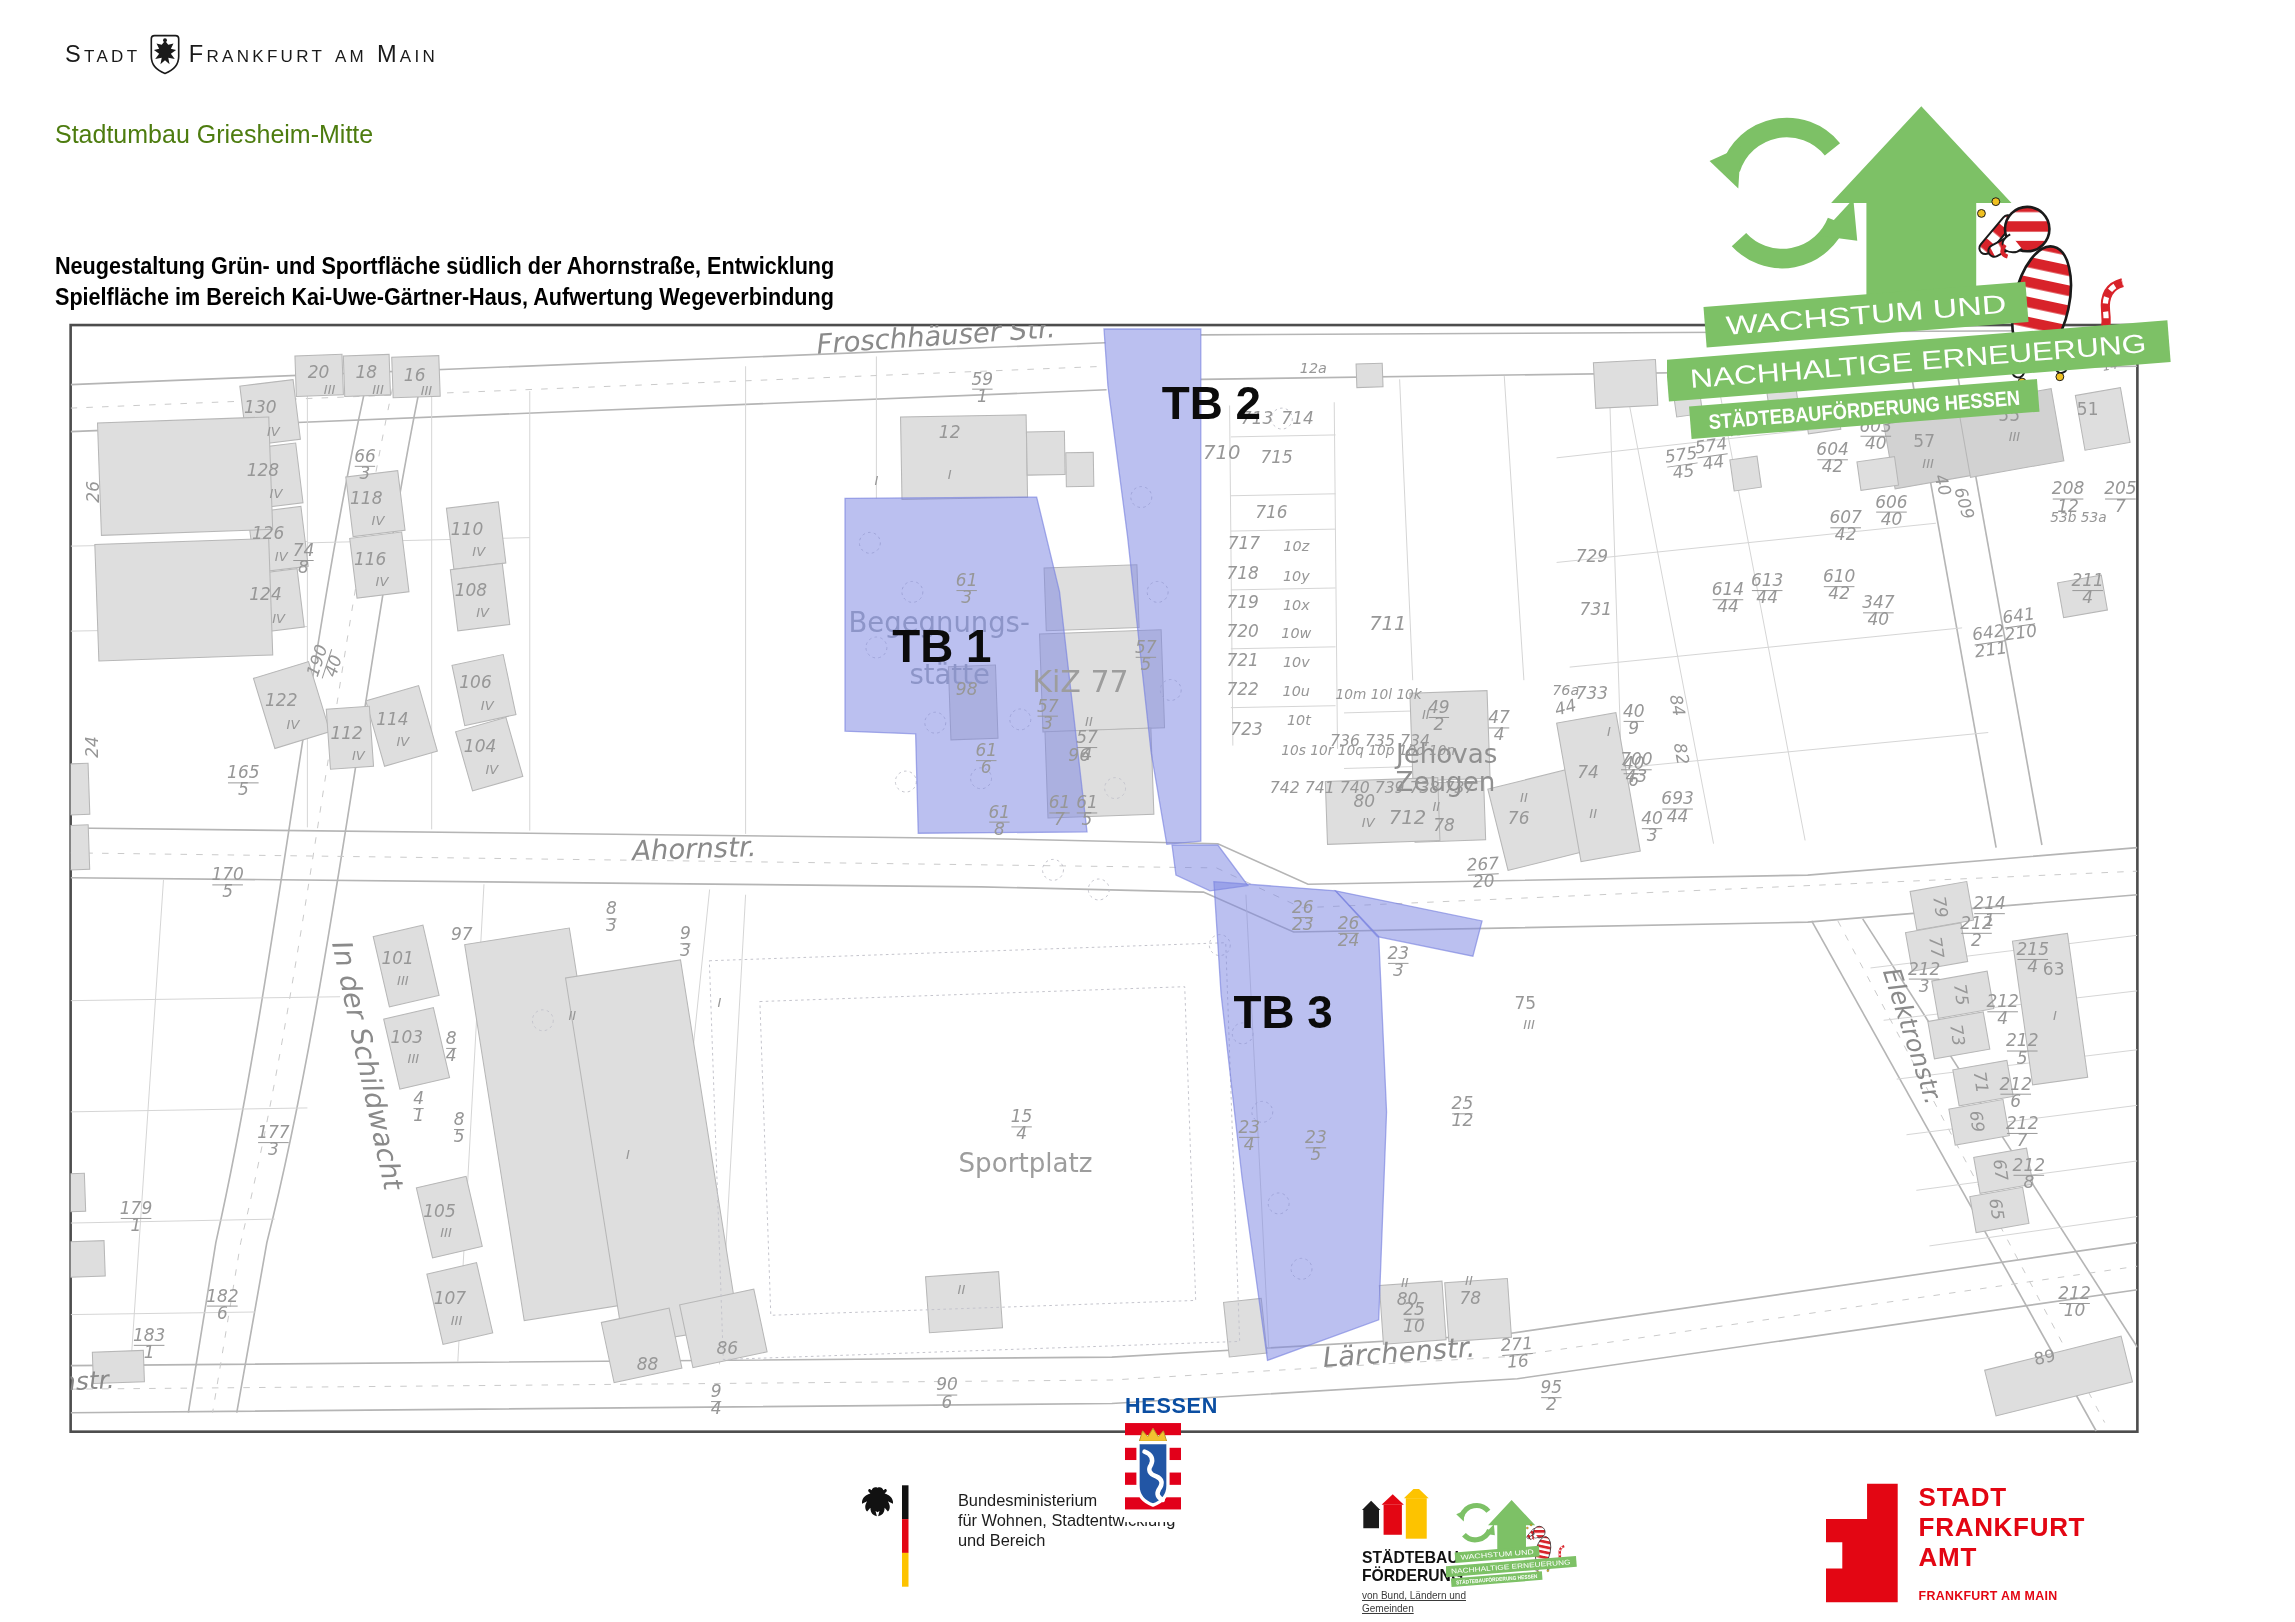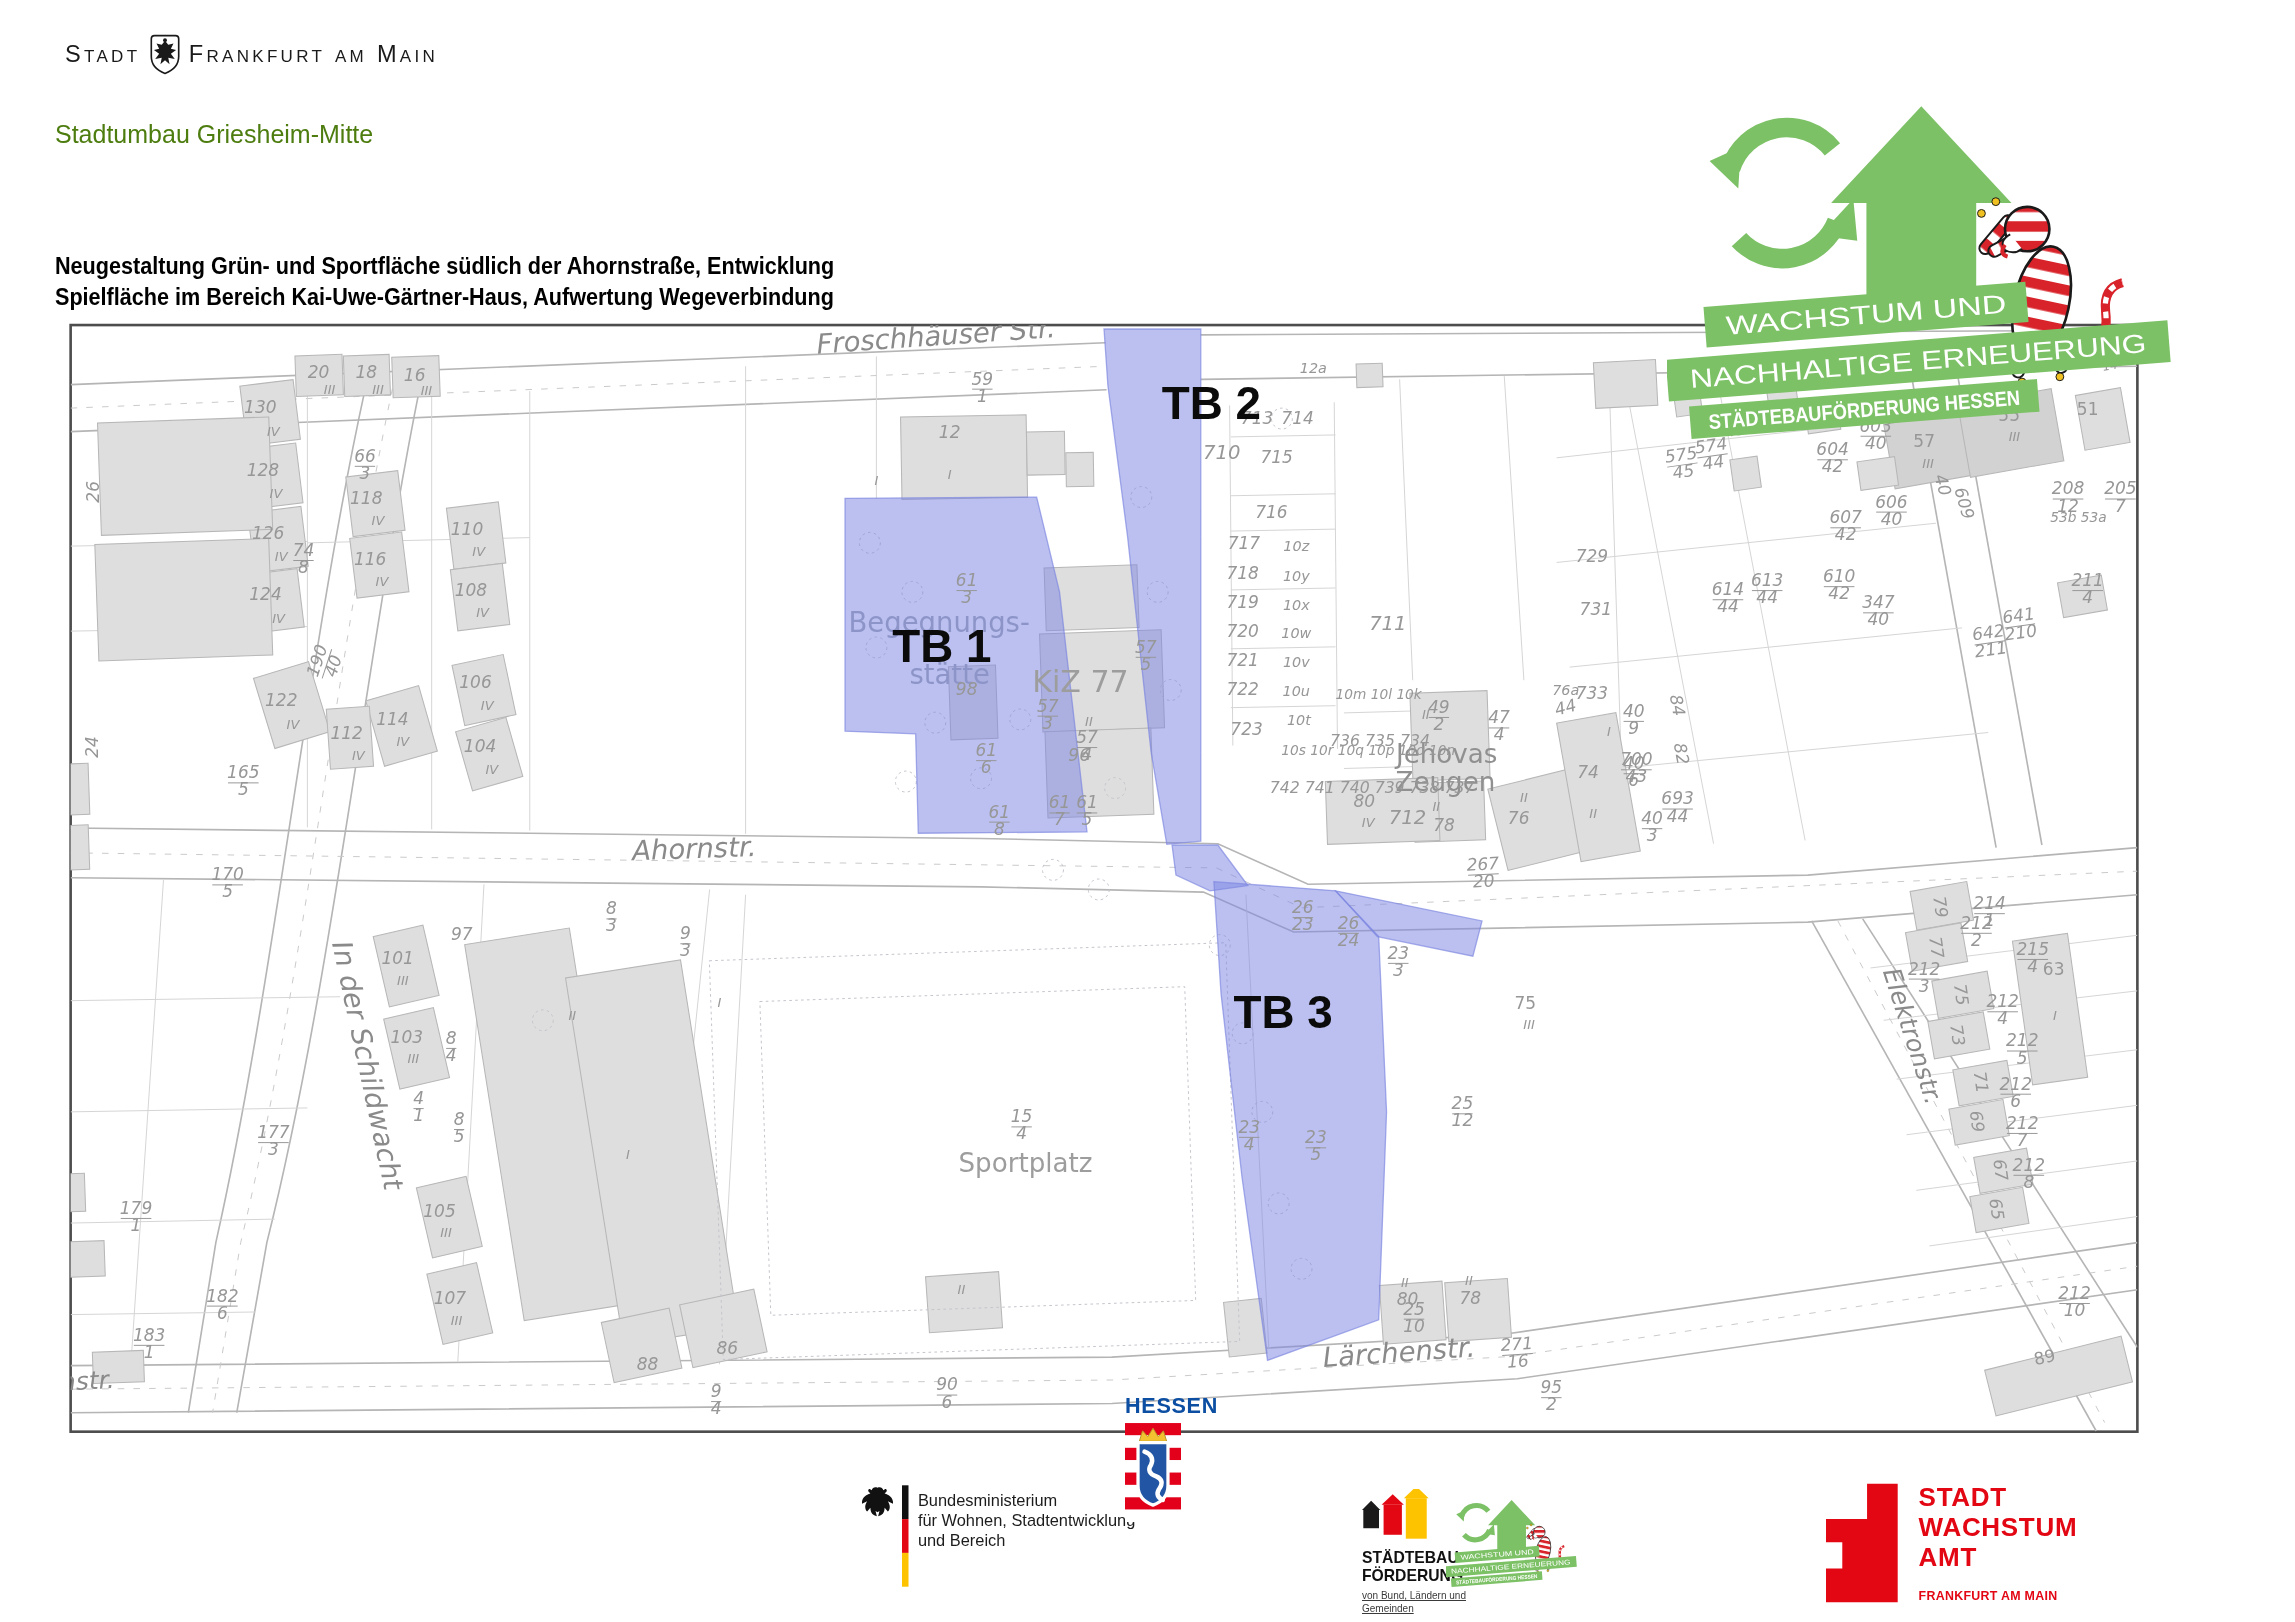--- a/index.html
+++ b/index.html
@@ -8,21 +8,21 @@
   .abs{position:absolute;}
   #citylogo{left:65px;top:34px;display:flex;align-items:center;gap:9.2px;color:#1a1a1a;}
   #citylogo .word{font-variant:small-caps;font-size:23.6px;letter-spacing:3.3px;font-weight:400;}
   #project{left:55px;top:120px;font-size:25px;font-weight:400;color:#4d7c0f;white-space:nowrap;}
   #title{left:55px;top:161px;font-size:52px;font-weight:700;color:#000;white-space:nowrap;}
   #subtitle{left:55px;top:250px;font-size:24px;font-weight:700;color:#000;line-height:31px;
             transform:scaleX(.90);transform-origin:left top;white-space:nowrap;}
   #mapsvg{left:0;top:0;}
   #greenlogo{left:1667px;top:84px;z-index:6;}
   #bmlogo{left:862px;top:1485px;display:flex;gap:9.2px;}
-  #bmtext{font-size:16.4px;line-height:20px;color:#1c1c1c;font-weight:500;padding-top:5.2px;}
+  #bmtext{font-size:16.4px;line-height:20px;color:#1c1c1c;font-weight:500;padding-top:5.2px;margin-left:40px;}
   #hessenlogo{left:1125px;top:1393px;}
   #hessenlogo .hw{font-size:21.6px;font-weight:700;color:#0b4ea2;letter-spacing:0.7px;margin-bottom:3.9px;font-family:"Liberation Sans",sans-serif;}
   #stblogo{left:1362px;top:1489px;width:209px;}
   #stbtext1{font-size:15.7px;font-weight:800;color:#111;line-height:18.3px;margin-top:6.5px;}
   #stbtext2{font-size:10px;color:#3a3a3a;line-height:12.4px;margin-top:5.2px;text-decoration:underline;}
   #minigreen{left:1446px;top:1494px;}
   #spalogo{left:1826px;top:1482px;display:flex;gap:19.6px;}
   #spatext{color:#e30613;font-weight:800;}
   #spatext .big{font-size:26px;line-height:30px;letter-spacing:0.7px;}
   #spatext .sub{font-size:12.4px;margin-top:17px;letter-spacing:0.3px;}
@@ -863,20 +863,20 @@
         </g>
       </g>
     </svg>
 
   <div id="spalogo" class="abs">
     <svg width="73" height="122" viewBox="0 0 112 186">
       <polygon points="63,2 110,2 110,184 0,184 0,132 25,132 25,92 0,92 0,56 63,56" fill="#e30613"></polygon>
     </svg>
     <div id="spatext">
       <div class="big">STADT</div>
-      <div class="big">WACHSTUM</div>
+      <div class="big">FRANKFURT</div>
       <div class="big">AMT</div>
       <div class="sub">FRANKFURT AM MAIN</div>
     </div>
   </div>
 
 </div>
 
 
 </body></html>

